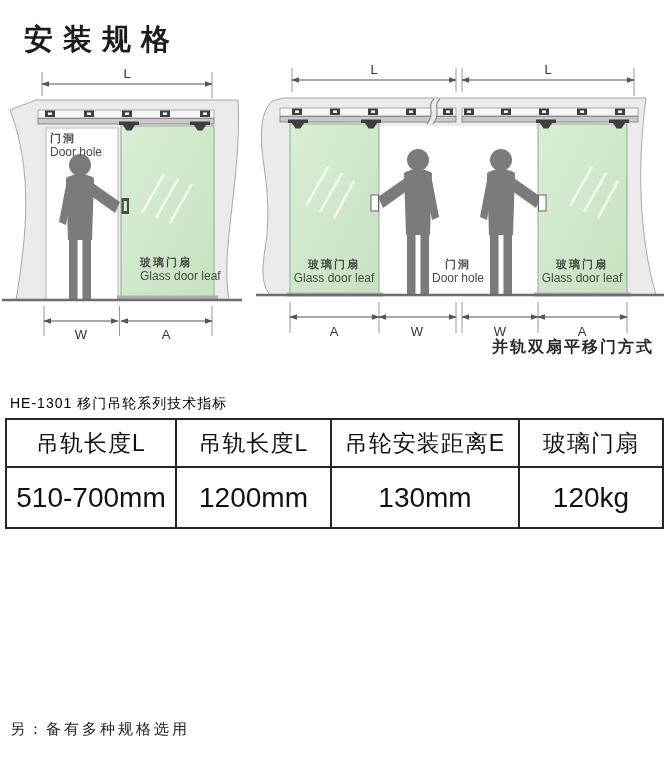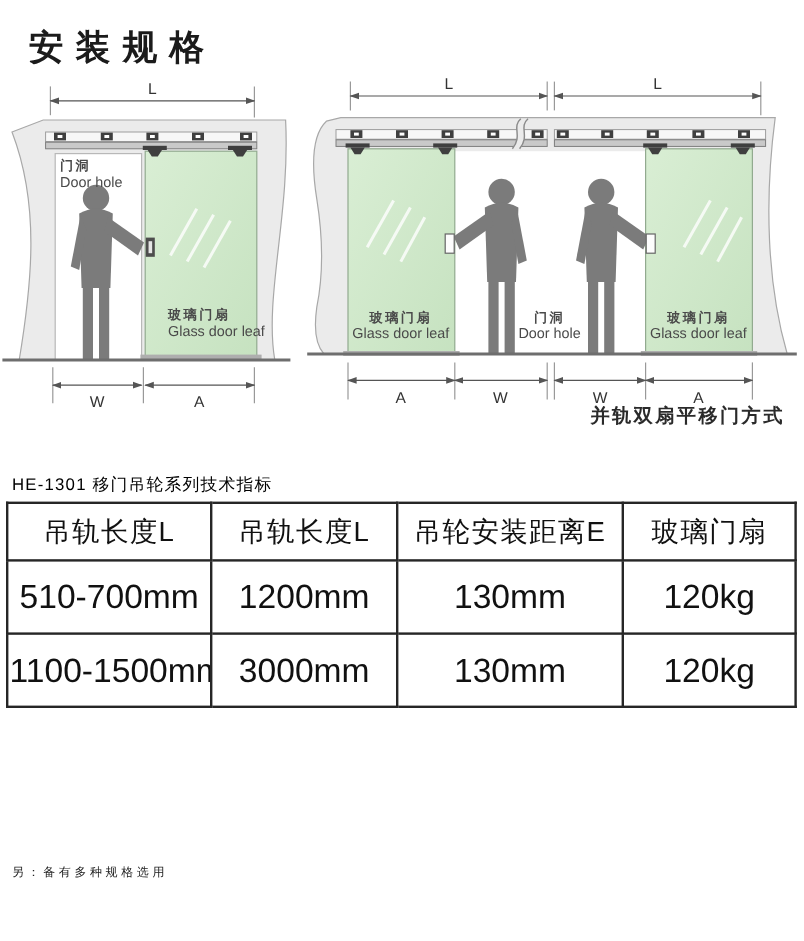--- a/index.html
+++ b/index.html
@@ -30,21 +30,21 @@
     background:#ffffff;
   }
   table.spec th, table.spec td {
     border:2px solid #262626; text-align:center; vertical-align:middle;
     color:#111111; overflow:hidden; white-space:nowrap;
   }
   table.spec th { height:44px; font-size:23px; font-weight:500; letter-spacing:1px; }
   table.spec td { height:57px; font-size:28px; }
   .note {
     position:absolute; left:10px; top:720px;
-    font-size:10px; letter-spacing:3px; color:#222222;
+    font-size:15px; letter-spacing:3px; color:#222222;
     font-family:"DejaVu Serif", serif;
   }
 </style>
 </head>
 <body>
 
 <div class="page">
 
   <div class="main-title">安装规格</div>
 
@@ -290,24 +290,18 @@
         <th>玻璃门扇</th>
       </tr>
     </thead>
     <tbody>
       <tr>
         <td>510-700mm</td>
         <td>1200mm</td>
         <td>130mm</td>
         <td>120kg</td>
       </tr>
-      <tr>
-        <td>1100-1500mm</td>
-        <td>3000mm</td>
-        <td>130mm</td>
-        <td>120kg</td>
-      </tr>
     </tbody>
   </table>
 
   <div class="note">另：备有多种规格选用</div>
 
 </div>
 
 </body></html>

